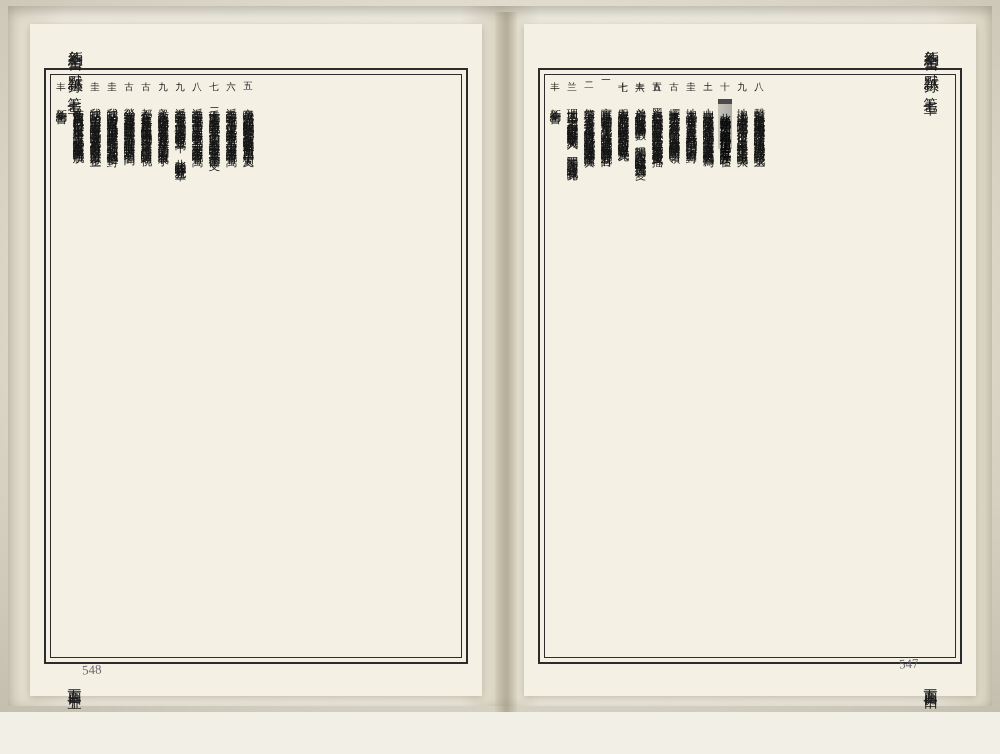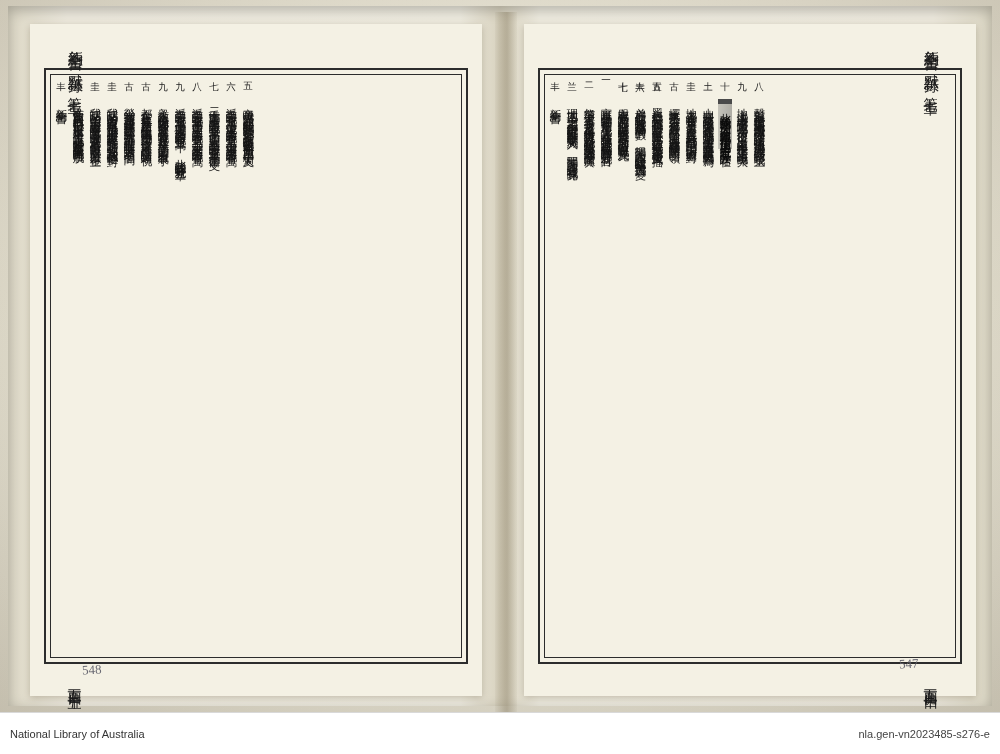--- a/index.html
+++ b/index.html
@@ -333,18 +333,14 @@
         <div class="colwrap">
             <div class="colnum">八</div>
             <div class="col">聲對佢奉權能損傷地共海嘅四天使嚟話咪損傷地或海或樹等我印曉我上</div>
           </div>
       </div>
 
       <div class="folio r">547</div>
     </div>
   </div>
 
-  <div class="caption-bar">
-    <div class="caption-left">National Library of Australia</div>
-    <div class="caption-right">nla.gen-vn2023485-s276-e</div>
-  </div>
 
 </div>
 
 </body></html>

